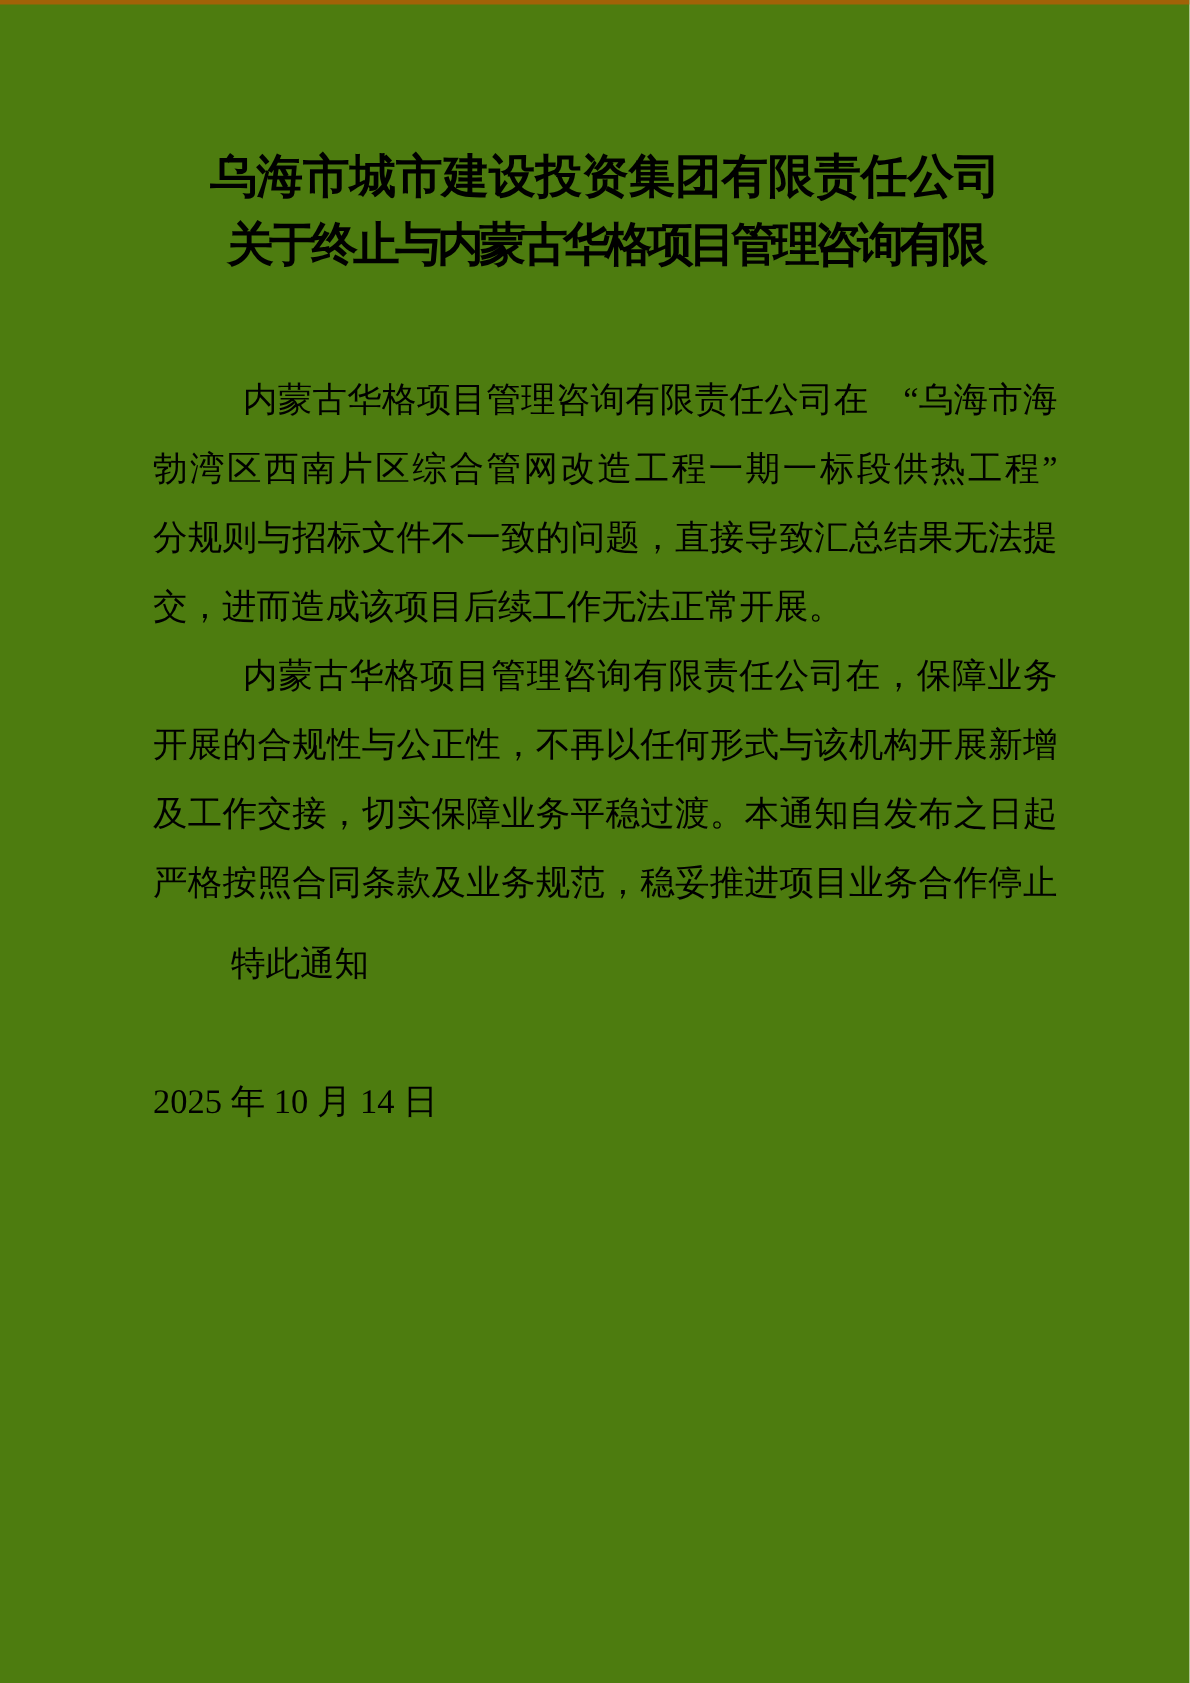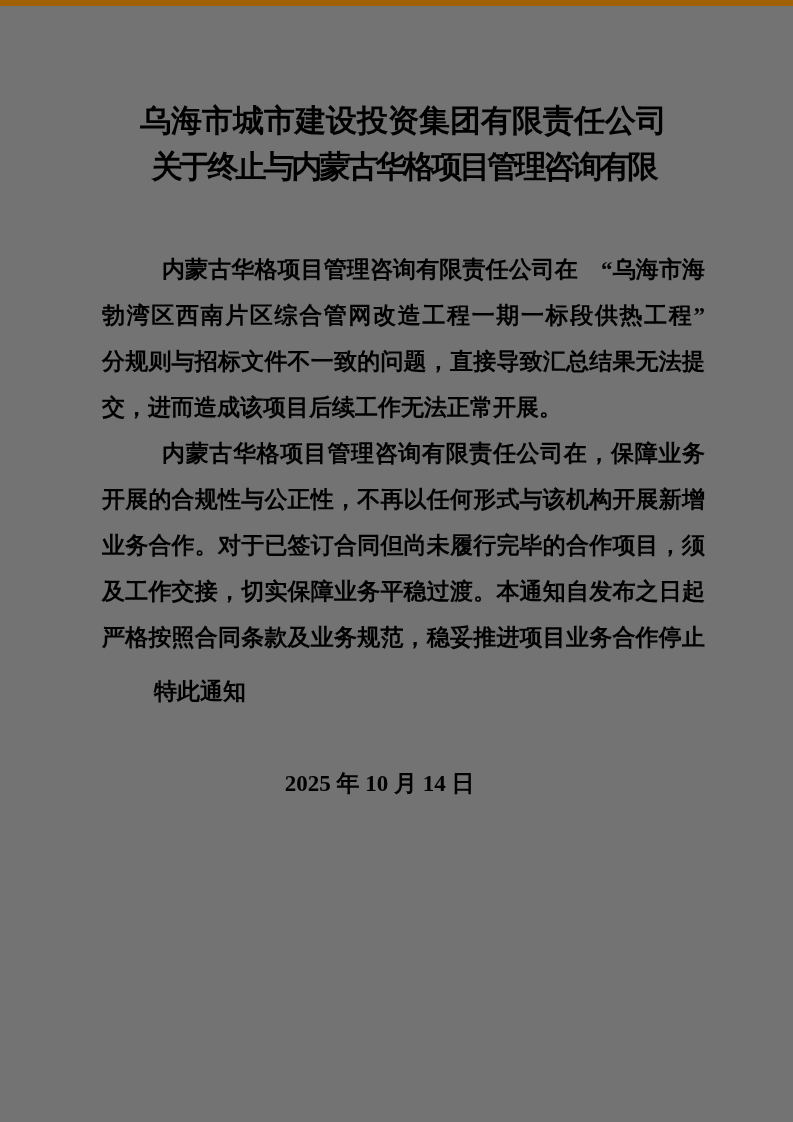--- a/index.html
+++ b/index.html
@@ -5,22 +5,22 @@
     html, body {
       margin: 0;
       padding: 0;
       background: #ffffff;
     }
     .page {
       position: relative;
       width: 793px;
       height: 1122px;
       box-sizing: border-box;
-      background: #737373;
-      border-top: 6px solid #a16207;
+      background: #4d7c0f;
+      border-top: 3px solid #a16207;
       padding: 91px 88px 0 102px;
       color: #000000;
       font-family: "Liberation Serif", "DejaVu Serif", serif;
       overflow: hidden;
     }
     .doc-title {
       margin: 0;
       font-size: 31px;
       font-weight: 700;
       line-height: 48px;
@@ -28,21 +28,20 @@
       color: #000000;
     }
     .doc-title .tl-narrow {
       letter-spacing: -3px;
       font-family: Liberation Mono, monospace;
     }
     .doc-body {
       margin-top: 54px;
       font-size: 23px;
       line-height: 46px;
-      font-weight: bold;
     }
     .para {
       margin: 0;
       padding: 0;
     }
     .line {
       display: block;
       height: 46px;
       line-height: 46px;
       text-align: justify;
@@ -60,21 +59,21 @@
     .closing {
       margin-top: 8px;
       font-size: 23px;
       line-height: 46px;
       text-indent: 52px;
     }
     .date-line {
       margin-top: 46px;
       font-size: 23px;
       line-height: 46px;
-      text-align: center;
+      text-align: left;
       padding-right: 48px;
     }
   </style>
 </head>
 <body>
 
 <div class="page">
 
   <h1 class="doc-title">
     <span class="line-t" style="display:block">乌海市城市建设投资集团有限责任公司</span>
@@ -86,21 +85,20 @@
     <p class="para">
       <span class="line first">内蒙古华格项目管理咨询有限责任公司在　“乌海市海</span>
       <span class="line">勃湾区西南片区综合管网改造工程一期一标段供热工程”</span>
       <span class="line">分规则与招标文件不一致的问题，直接导致汇总结果无法提</span>
       <span class="line last">交，进而造成该项目后续工作无法正常开展。</span>
     </p>
 
     <p class="para">
       <span class="line first">内蒙古华格项目管理咨询有限责任公司在，保障业务</span>
       <span class="line">开展的合规性与公正性，不再以任何形式与该机构开展新增</span>
-      <span class="line">业务合作。对于已签订合同但尚未履行完毕的合作项目，须</span>
       <span class="line">及工作交接，切实保障业务平稳过渡。本通知自发布之日起</span>
       <span class="line">严格按照合同条款及业务规范，稳妥推进项目业务合作停止</span>
     </p>
 
     <div class="closing">特此通知</div>
 
     <div class="date-line">2025 年 10 月 14 日</div>
 
   </div>
 

